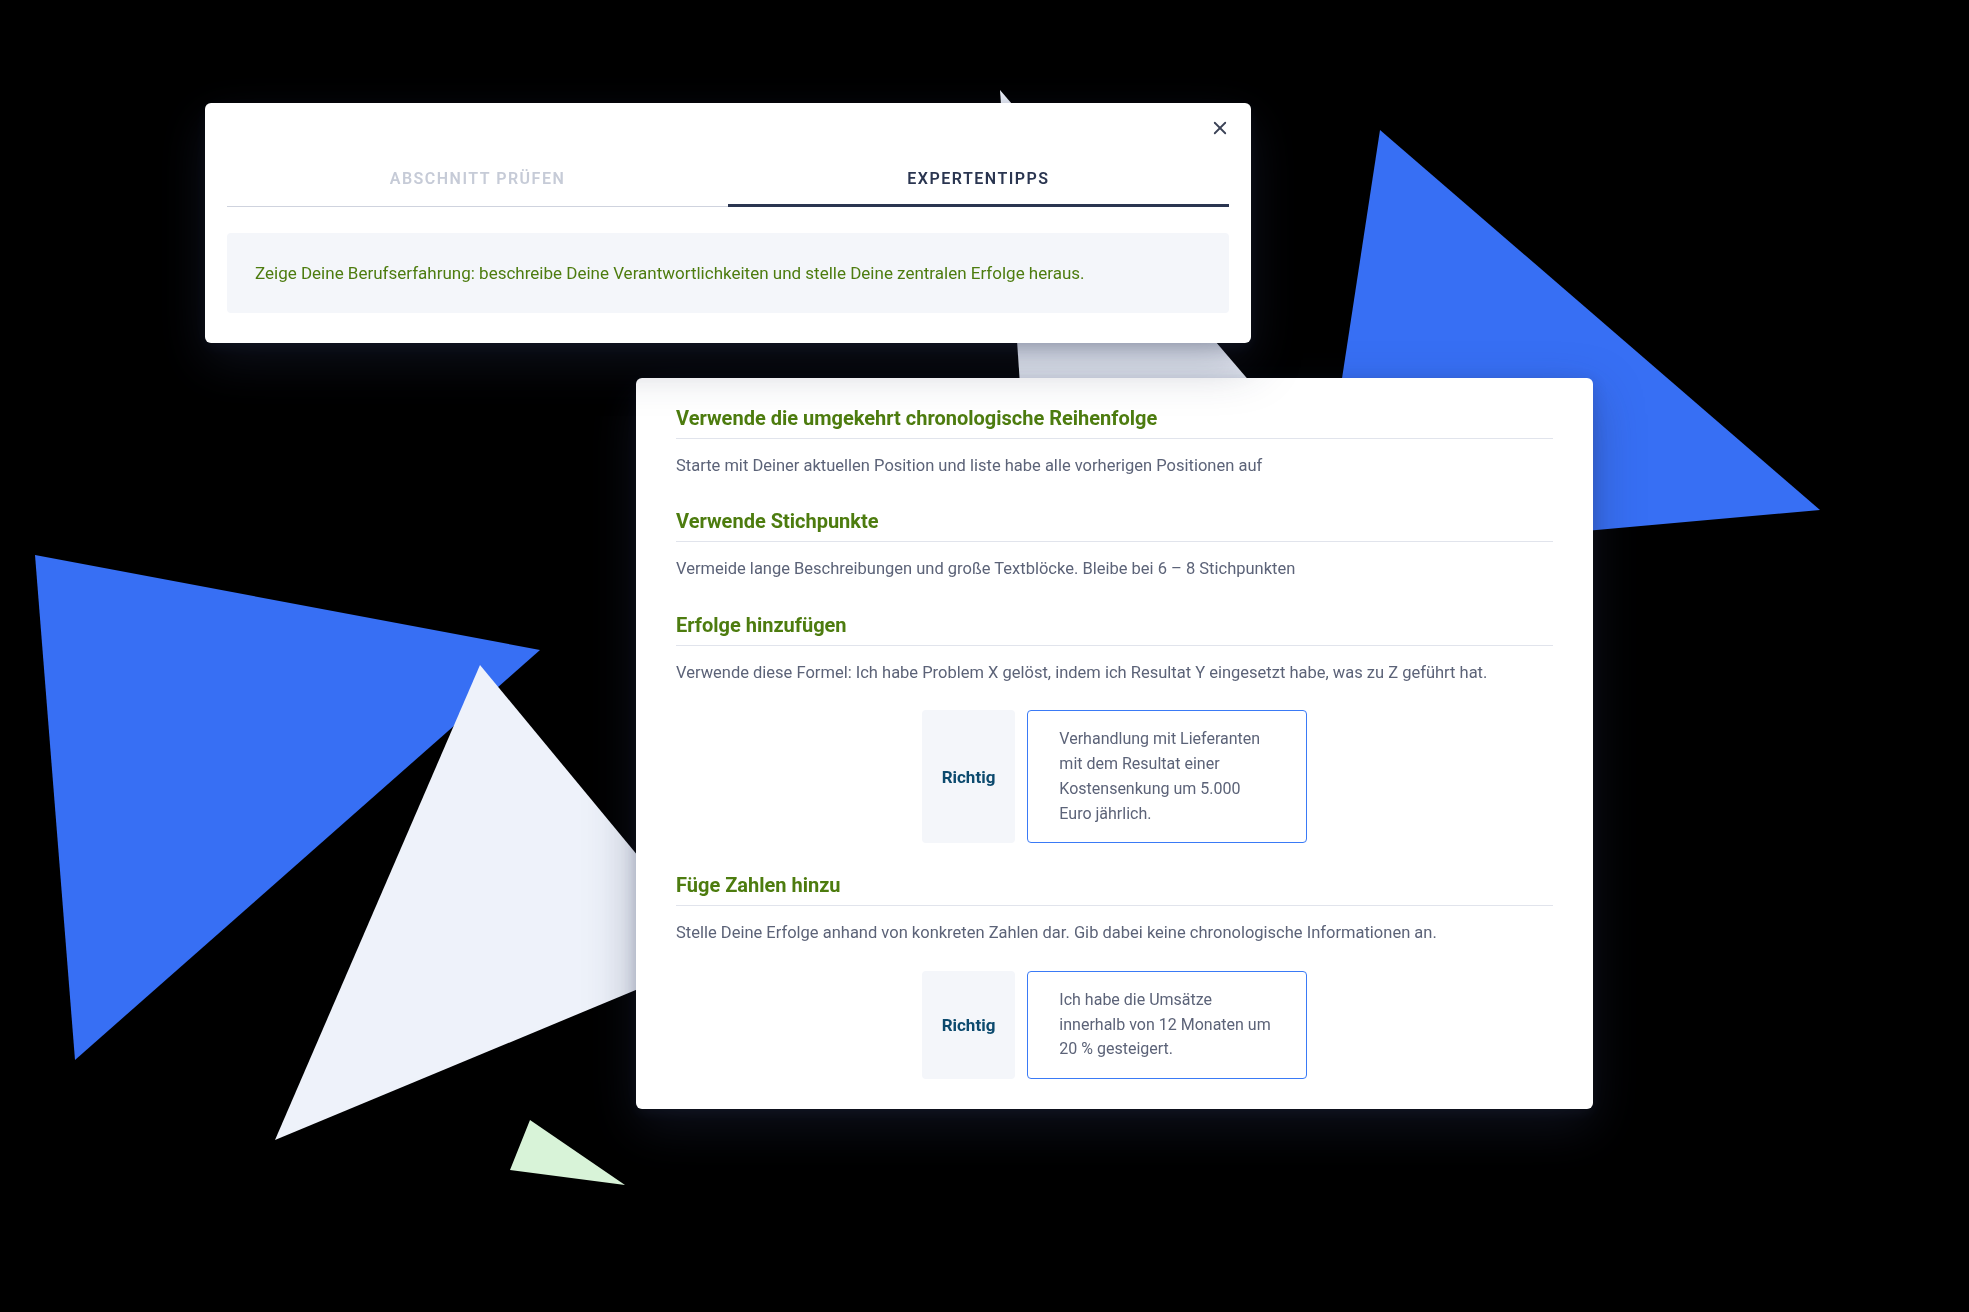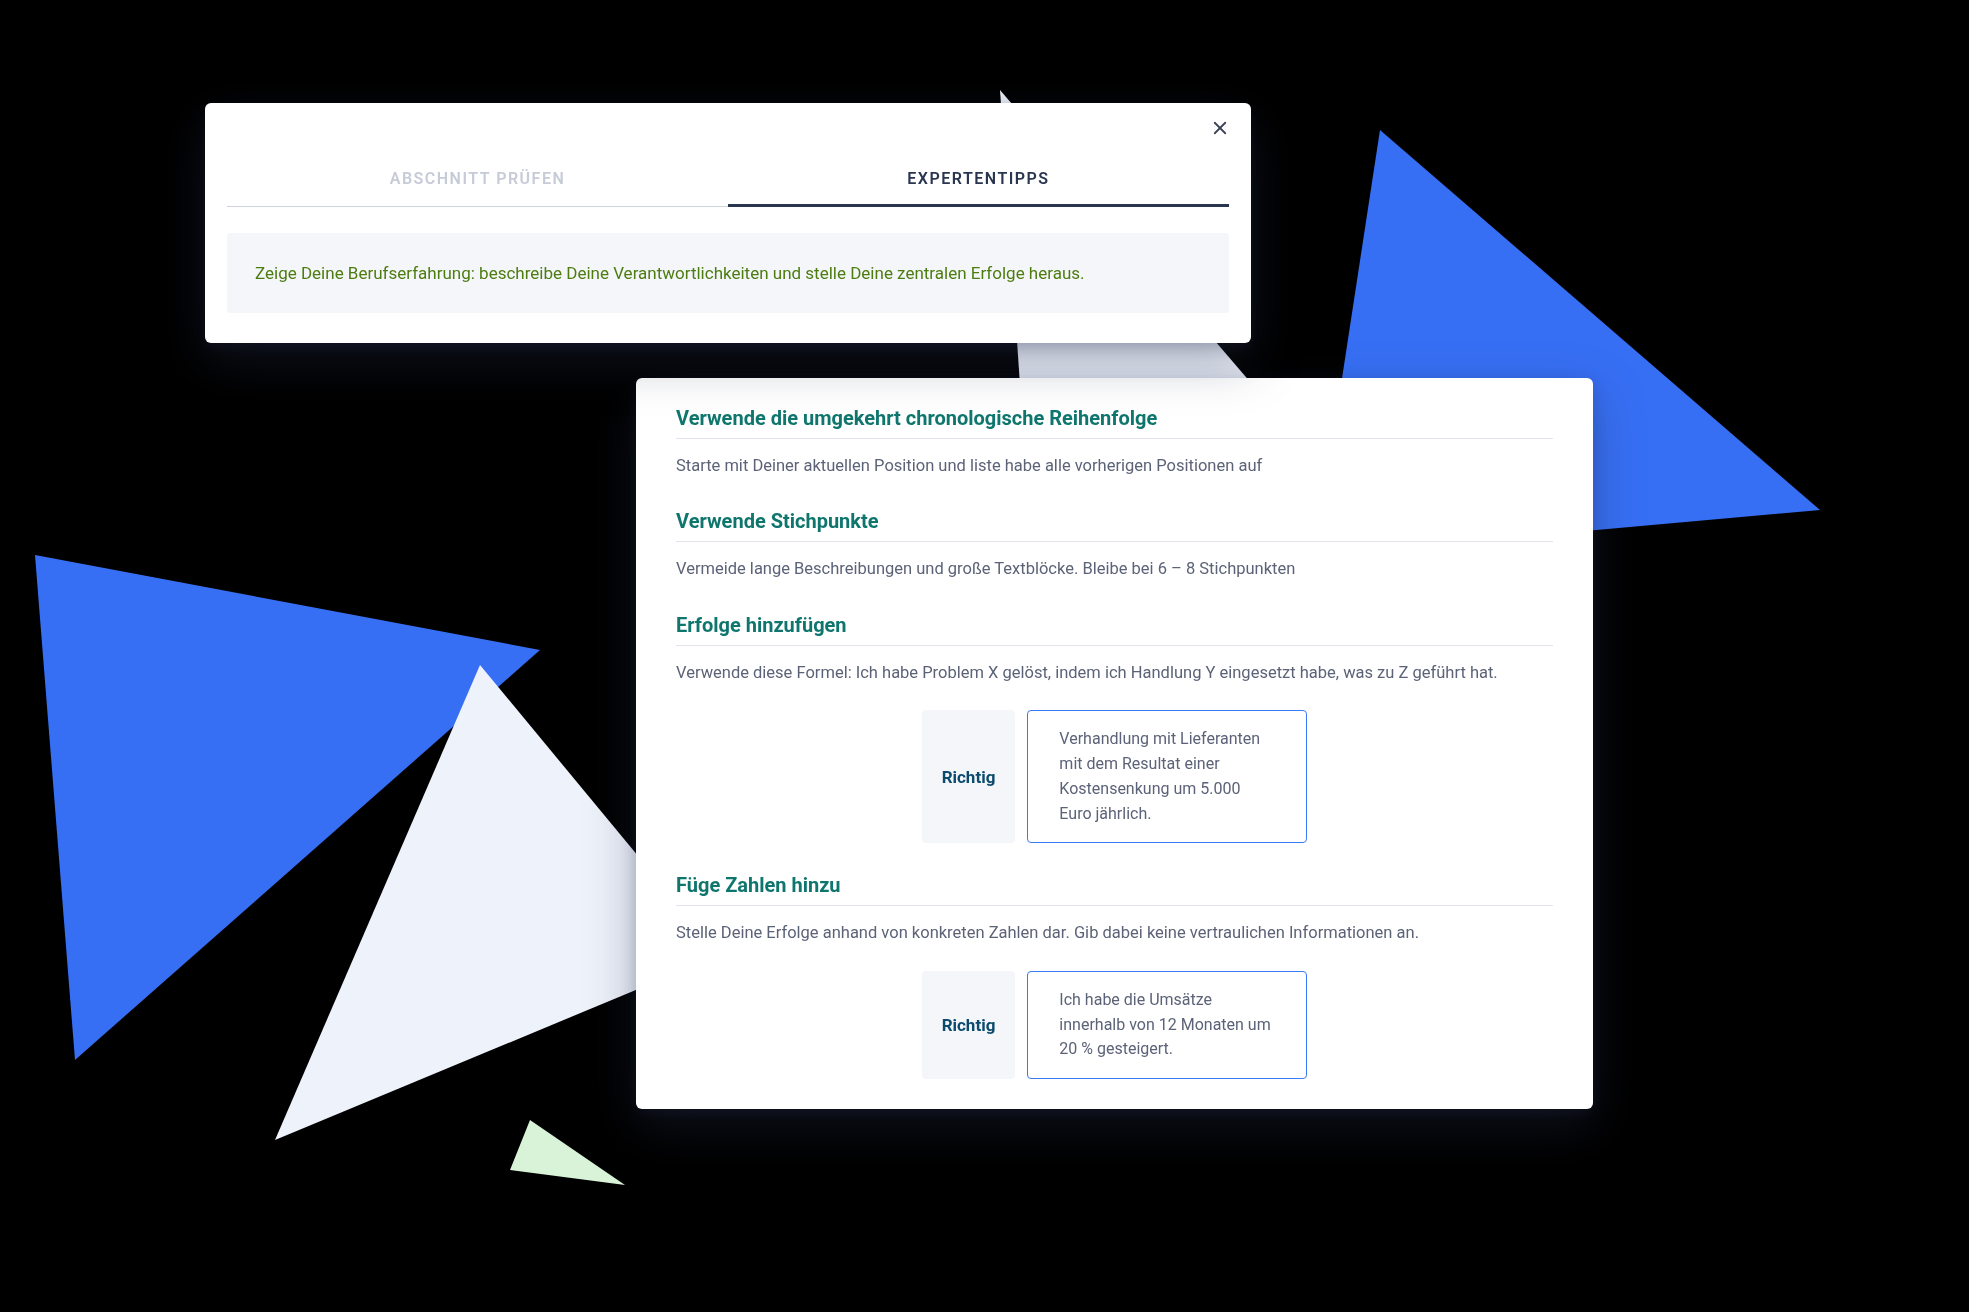--- a/index.html
+++ b/index.html
@@ -83,21 +83,21 @@
     width: 957px;
     background: #fff;
     border-radius: 6px;
     box-shadow: 0 18px 50px rgba(40,50,80,.35), 0 4px 14px rgba(40,50,80,.22);
     padding: 28px 40px 30px;
     z-index: 2;
   }
   .sec { margin-bottom: 30px; }
   .sec:last-child { margin-bottom: 0; }
   .sec-title {
-    color: #0f766e;
+    color: #4d7c0f;
     font-size: 20px;
     font-weight: 700;
     padding-bottom: 8px;
     border-bottom: 1px solid #e1e4ec;
     margin-bottom: 14px;
   }
   .sec-body {
     color: #5c6378;
     font-size: 16.5px;
     line-height: 1.6;
@@ -165,29 +165,29 @@
       <div class="sec">
         <div class="sec-title">Verwende die umgekehrt chronologische Reihenfolge</div>
         <div class="sec-body">Starte mit Deiner aktuellen Position und liste habe alle vorherigen Positionen auf</div>
       </div>
       <div class="sec">
         <div class="sec-title">Verwende Stichpunkte</div>
         <div class="sec-body">Vermeide lange Beschreibungen und große Textblöcke. Bleibe bei 6 – 8 Stichpunkten</div>
       </div>
       <div class="sec">
         <div class="sec-title">Erfolge hinzufügen</div>
-        <div class="sec-body">Verwende diese Formel: Ich habe Problem X gelöst, indem ich Handlung Y eingesetzt habe, was zu Z geführt hat.</div>
+        <div class="sec-body">Verwende diese Formel: Ich habe Problem X gelöst, indem ich Resultat Y eingesetzt habe, was zu Z geführt hat.</div>
         <div class="example-row">
           <div class="tag-box">Richtig</div>
           <div class="example-box">Verhandlung mit Lieferanten mit dem Resultat einer Kostensenkung um 5.000 Euro jährlich.</div>
         </div>
       </div>
       <div class="sec">
         <div class="sec-title">Füge Zahlen hinzu</div>
-        <div class="sec-body">Stelle Deine Erfolge anhand von konkreten Zahlen dar. Gib dabei keine vertraulichen Informationen an.</div>
+        <div class="sec-body">Stelle Deine Erfolge anhand von konkreten Zahlen dar. Gib dabei keine chronologische Informationen an.</div>
         <div class="example-row">
           <div class="tag-box">Richtig</div>
           <div class="example-box">Ich habe die Umsätze innerhalb von 12 Monaten um 20 % gesteigert.</div>
         </div>
       </div>
     </div>
 
 </div>
 
 </body></html>

